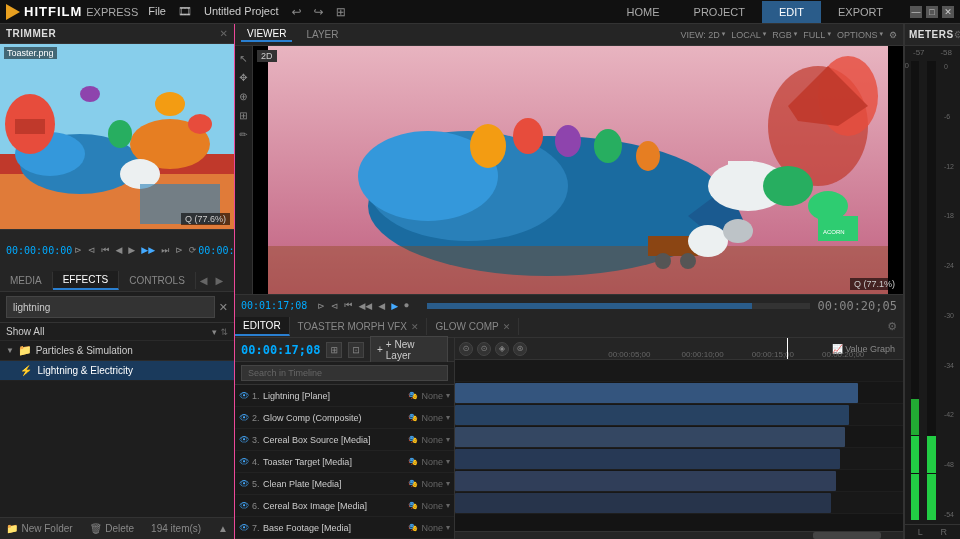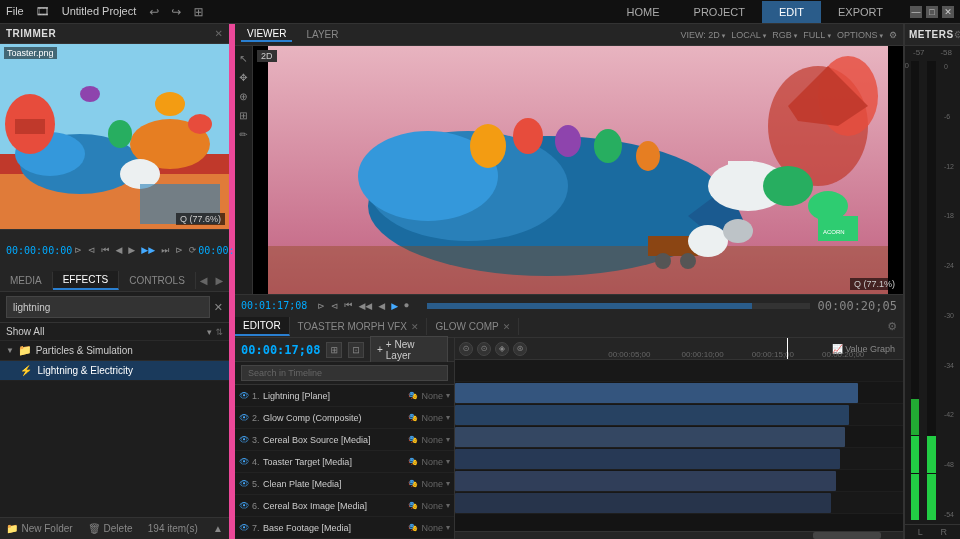--- a/index.html
+++ b/index.html
@@ -107,21 +107,21 @@
       display: flex;
       height: calc(539px - 24px);
     }
 
     
     .left-panel {
       width: 235px;
       display: flex;
       flex-direction: column;
       background: #1e1e1e;
-      border-right: 6px solid #ec4899;
+      border-right: 1px solid #ec4899;
     }
 
     
     .panel-header {
       display: flex;
       align-items: center;
       justify-content: space-between;
       padding: 3px 6px;
       background: #252525;
       border-bottom: 1px solid #333;
@@ -367,21 +367,21 @@
     .viewer-options {
       display: flex;
       align-items: center;
       gap: 6px;
       margin-left: auto;
       font-size: 9px;
       color: #888;
     }
     .viewer-option {
       display: flex;
-      align-items: flex-end;
+      align-items: flex-start;
       gap: 2px;
       cursor: pointer;
     }
     .viewer-option .arrow {
       font-size: 7px;
     }
     .viewer-preview {
       flex: 1;
       display: flex;
       position: relative;
@@ -744,20 +744,25 @@
       height: 100%;
       position: absolute;
       top: 0;
       left: 0;
     }
   </style>
 </head>
 <body>
 
 <div class="top-bar">
+  <div class="logo">
+    <div class="logo-triangle"></div>
+    <span class="logo-text">HITFILM</span>
+    <span class="logo-express">EXPRESS</span>
+  </div>
   <div class="menu-items">
     <span class="menu-item">File</span>
     <span class="menu-item">🎞</span>
     <span class="menu-item">Untitled Project</span>
   </div>
   <div class="top-bar-actions">
     <span class="action-btn">↩</span>
     <span class="action-btn">↪</span>
     <span class="action-btn">⊞</span>
   </div>

